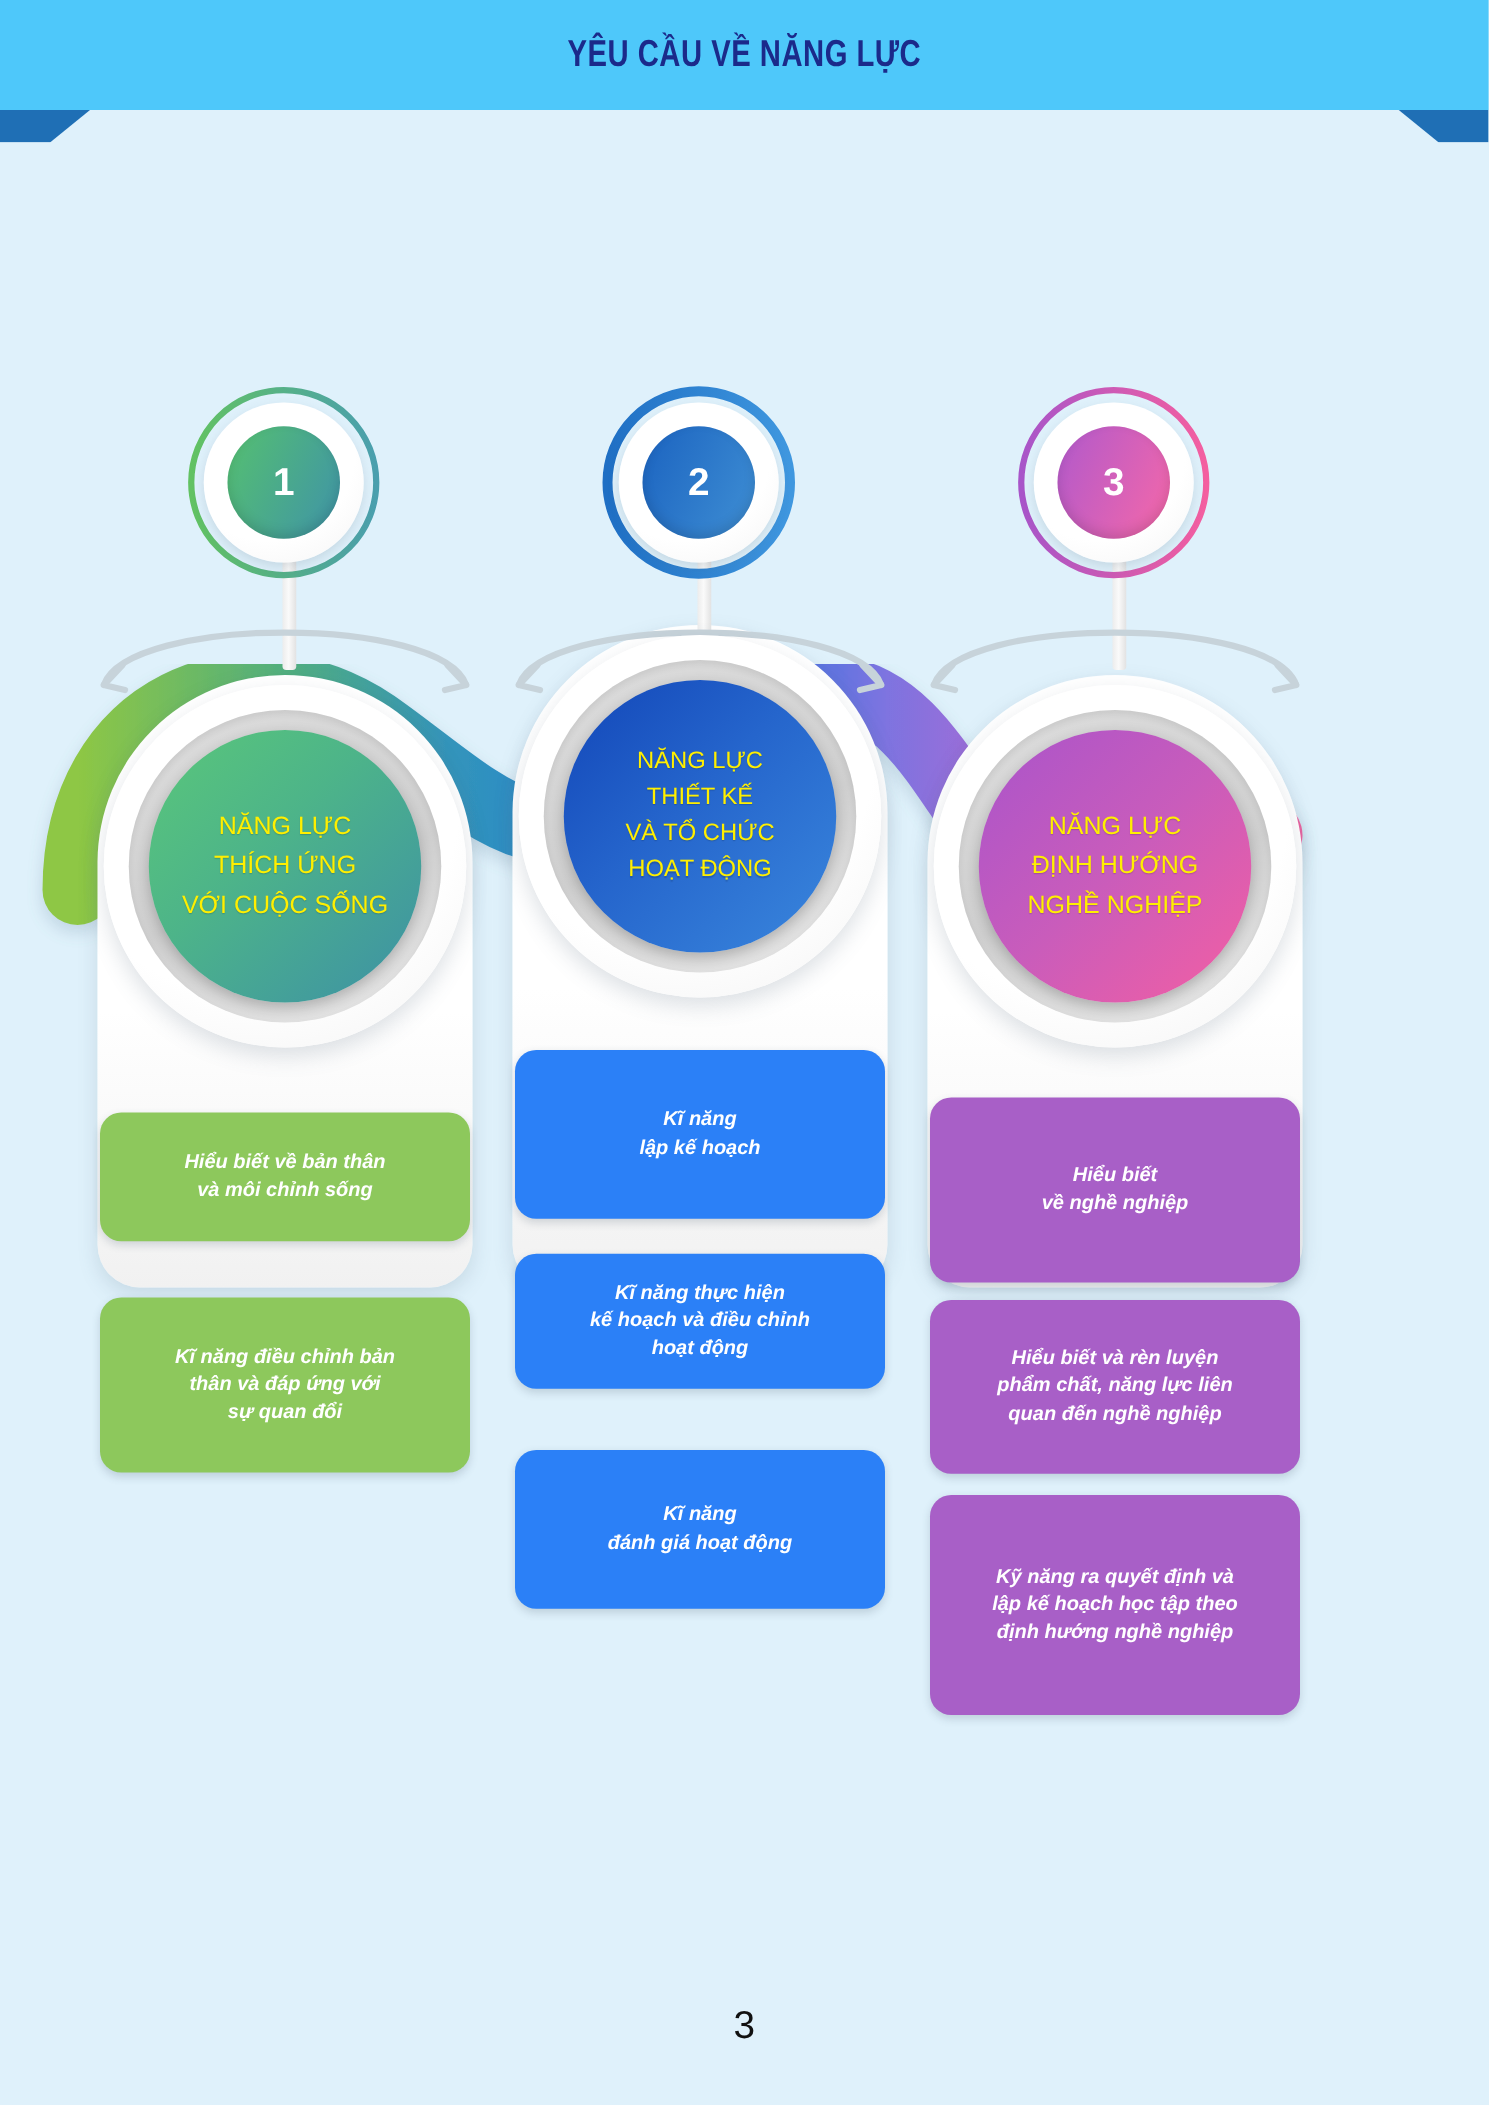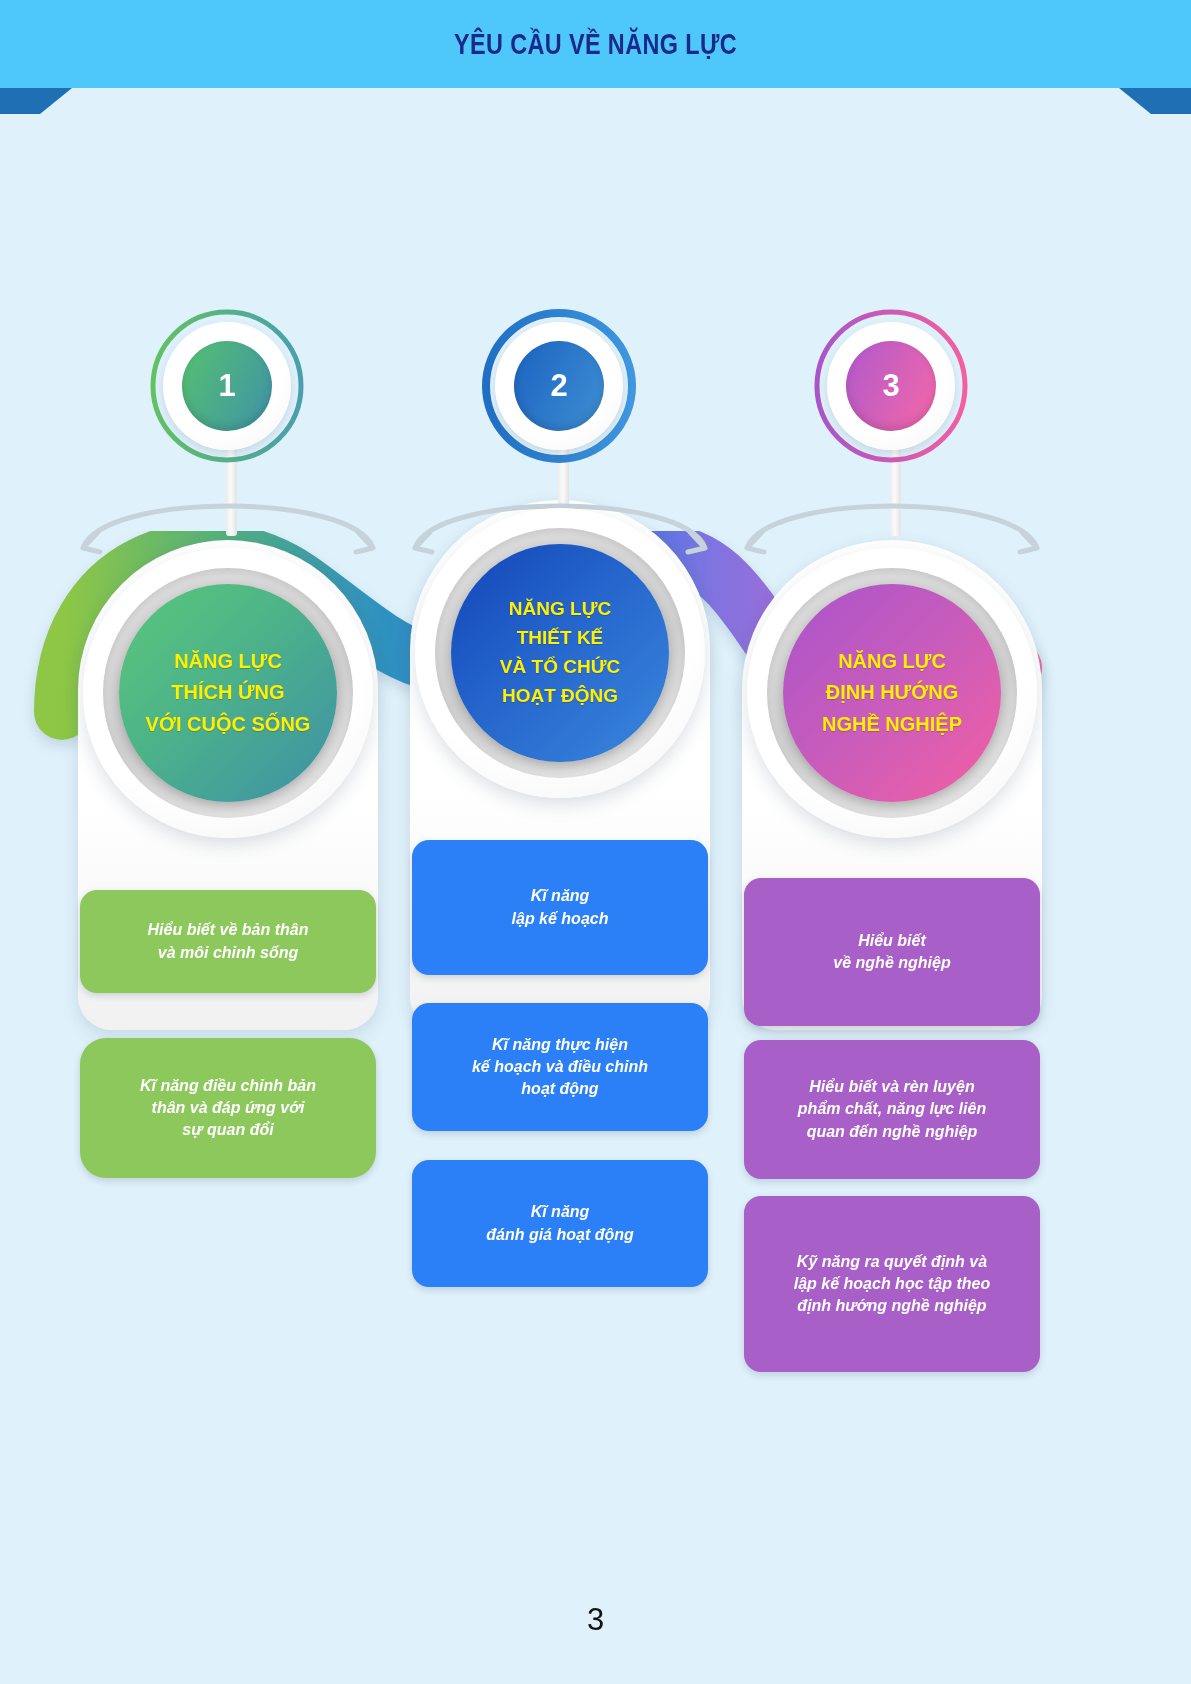--- a/index.html
+++ b/index.html
@@ -105,21 +105,21 @@
   }
   .bc-core{
     position:absolute;left:56px;top:36px;width:218px;height:218px;border-radius:50%;
     display:flex;flex-direction:column;align-items:center;justify-content:center;
     box-shadow:0 4px 11px rgba(0,0,0,.22);
     padding:0 8px;box-sizing:border-box;
   }
   .bc-core span{
     display:block;
     color:#ffef00;
-    font-weight:bold;
+    font-weight:normal;
     font-size:20px;
     line-height:1.58;
     text-align:left;
     white-space:nowrap;
     text-shadow:0 1px 1px rgba(0,0,0,.18);
   }
   .bc-core.four span{font-size:19px;line-height:1.52;}
 
   
   .chip{
@@ -135,24 +135,24 @@
     line-height:1.38;
     text-align:center;
     box-shadow:0 3px 7px rgba(60,80,100,.20);
   }
   .chip.green{background:#8dc85c;}
   .chip.blue {background:#2b80f7;}
   .chip.purple{background:#a85fc7;}
 
   
   .c1-a{top:890px;height:103px;}
-  .c1-b{top:1038px;height:140px;border-radius:26px;}
+  .c1-b{top:1038px;height:140px;}
   
   .c2-a{top:840px;height:135px;}
-  .c2-b{top:1003px;height:128px;}
+  .c2-b{top:1003px;height:108px;}
   .c2-c{top:1160px;height:127px;}
   
   .c3-a{top:878px;height:148px;}
   .c3-b{top:1040px;height:139px;}
   .c3-c{top:1196px;height:176px;}
 
   
   .page-number{
     position:absolute;left:0;bottom:46px;width:1191px;
     text-align:center;font-size:31px;color:#111;

